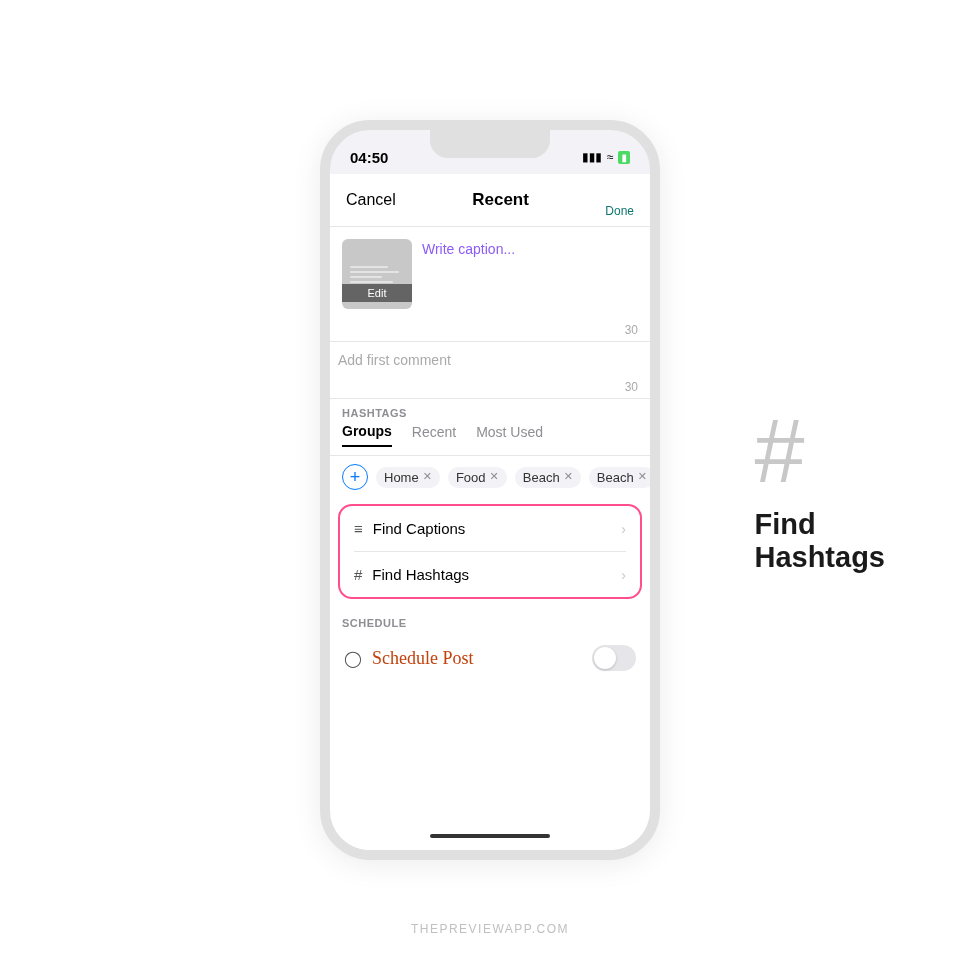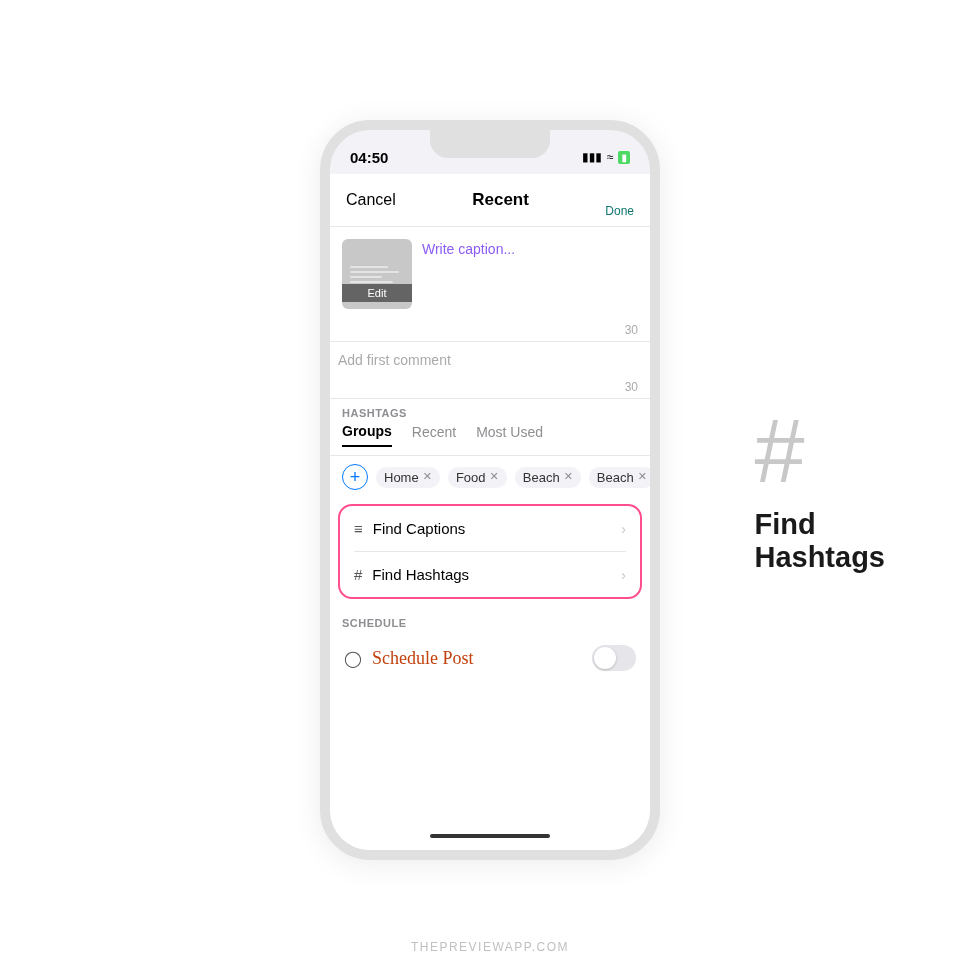--- a/index.html
+++ b/index.html
@@ -396,21 +396,21 @@
     .right-title {
       font-size: 29px;
       font-weight: 800;
       color: #1a1a1a;
       line-height: 1.15;
     }
 
     
     .footer {
       position: absolute;
-      bottom: 26px;
+      bottom: 44px;
       left: 50%;
       transform: translateX(-50%);
       font-size: 12px;
       color: #c0c0c0;
       letter-spacing: 1.5px;
       font-weight: 500;
       white-space: nowrap;
     }
   </style>
 </head>

